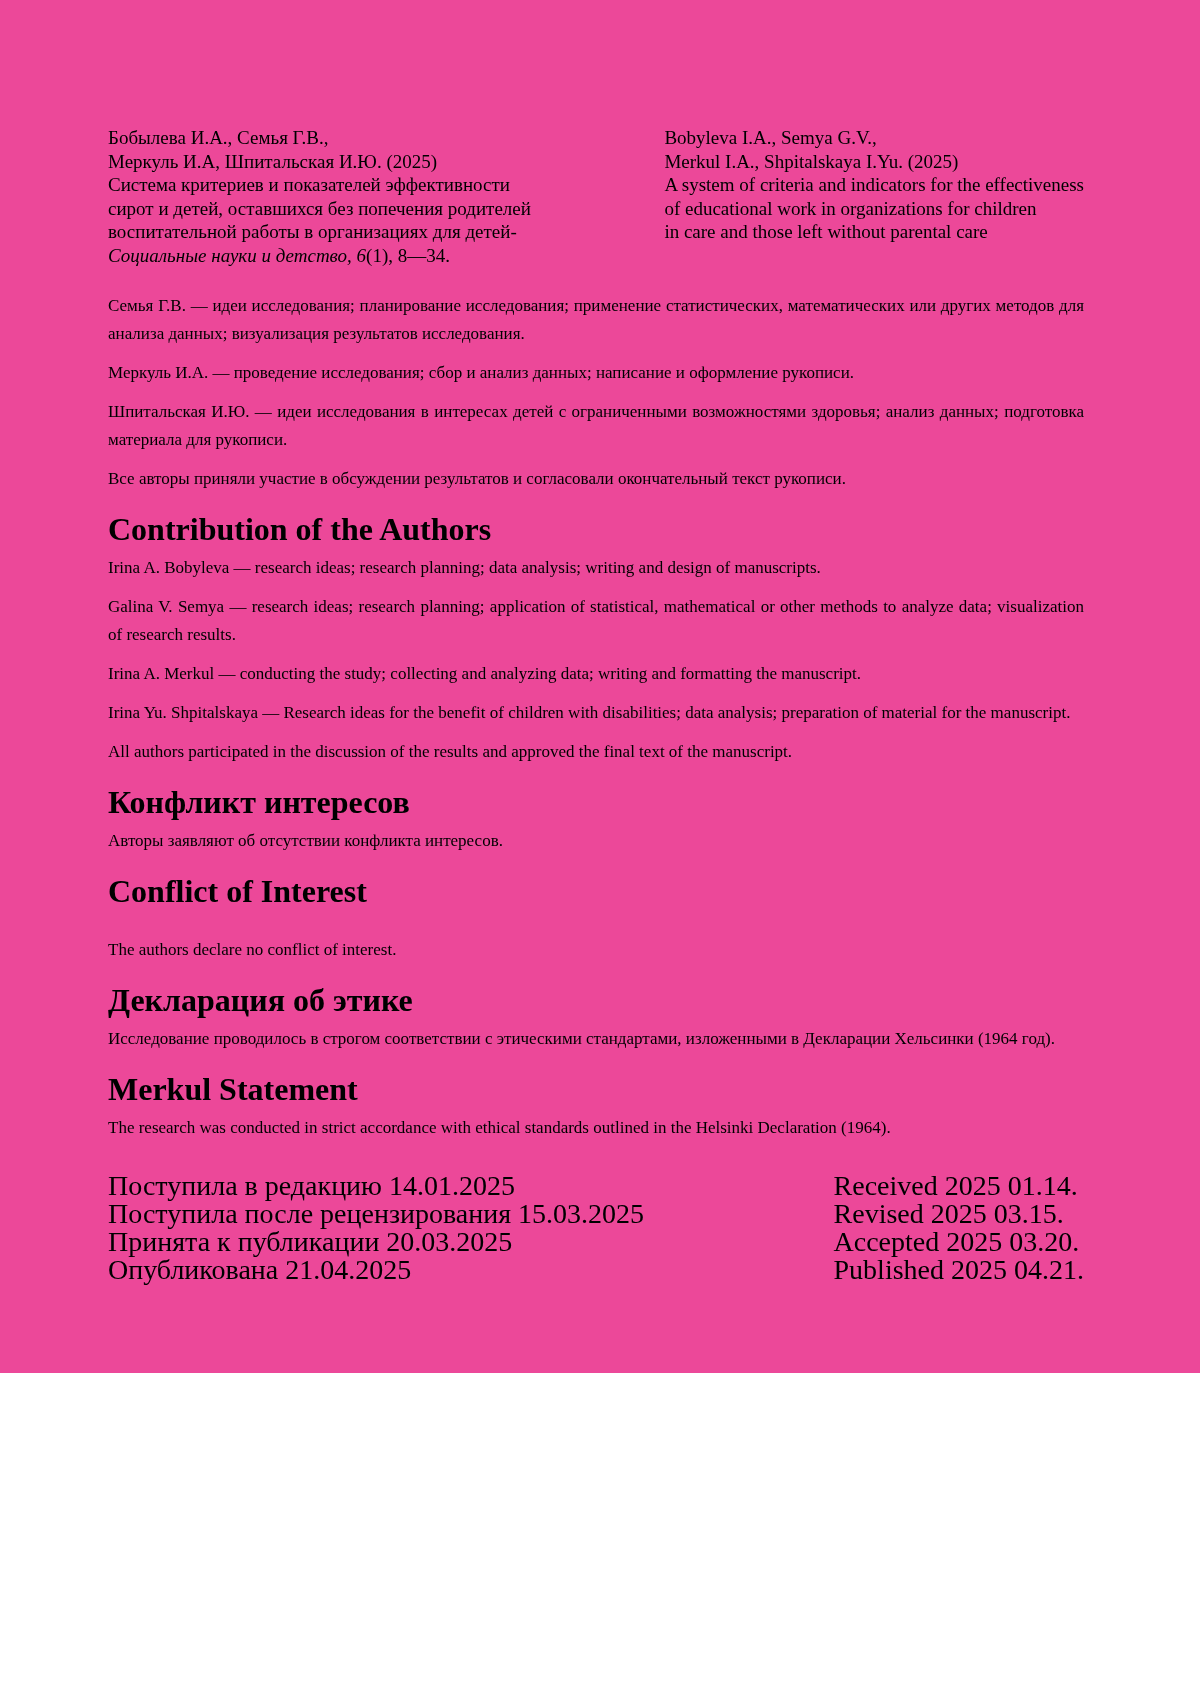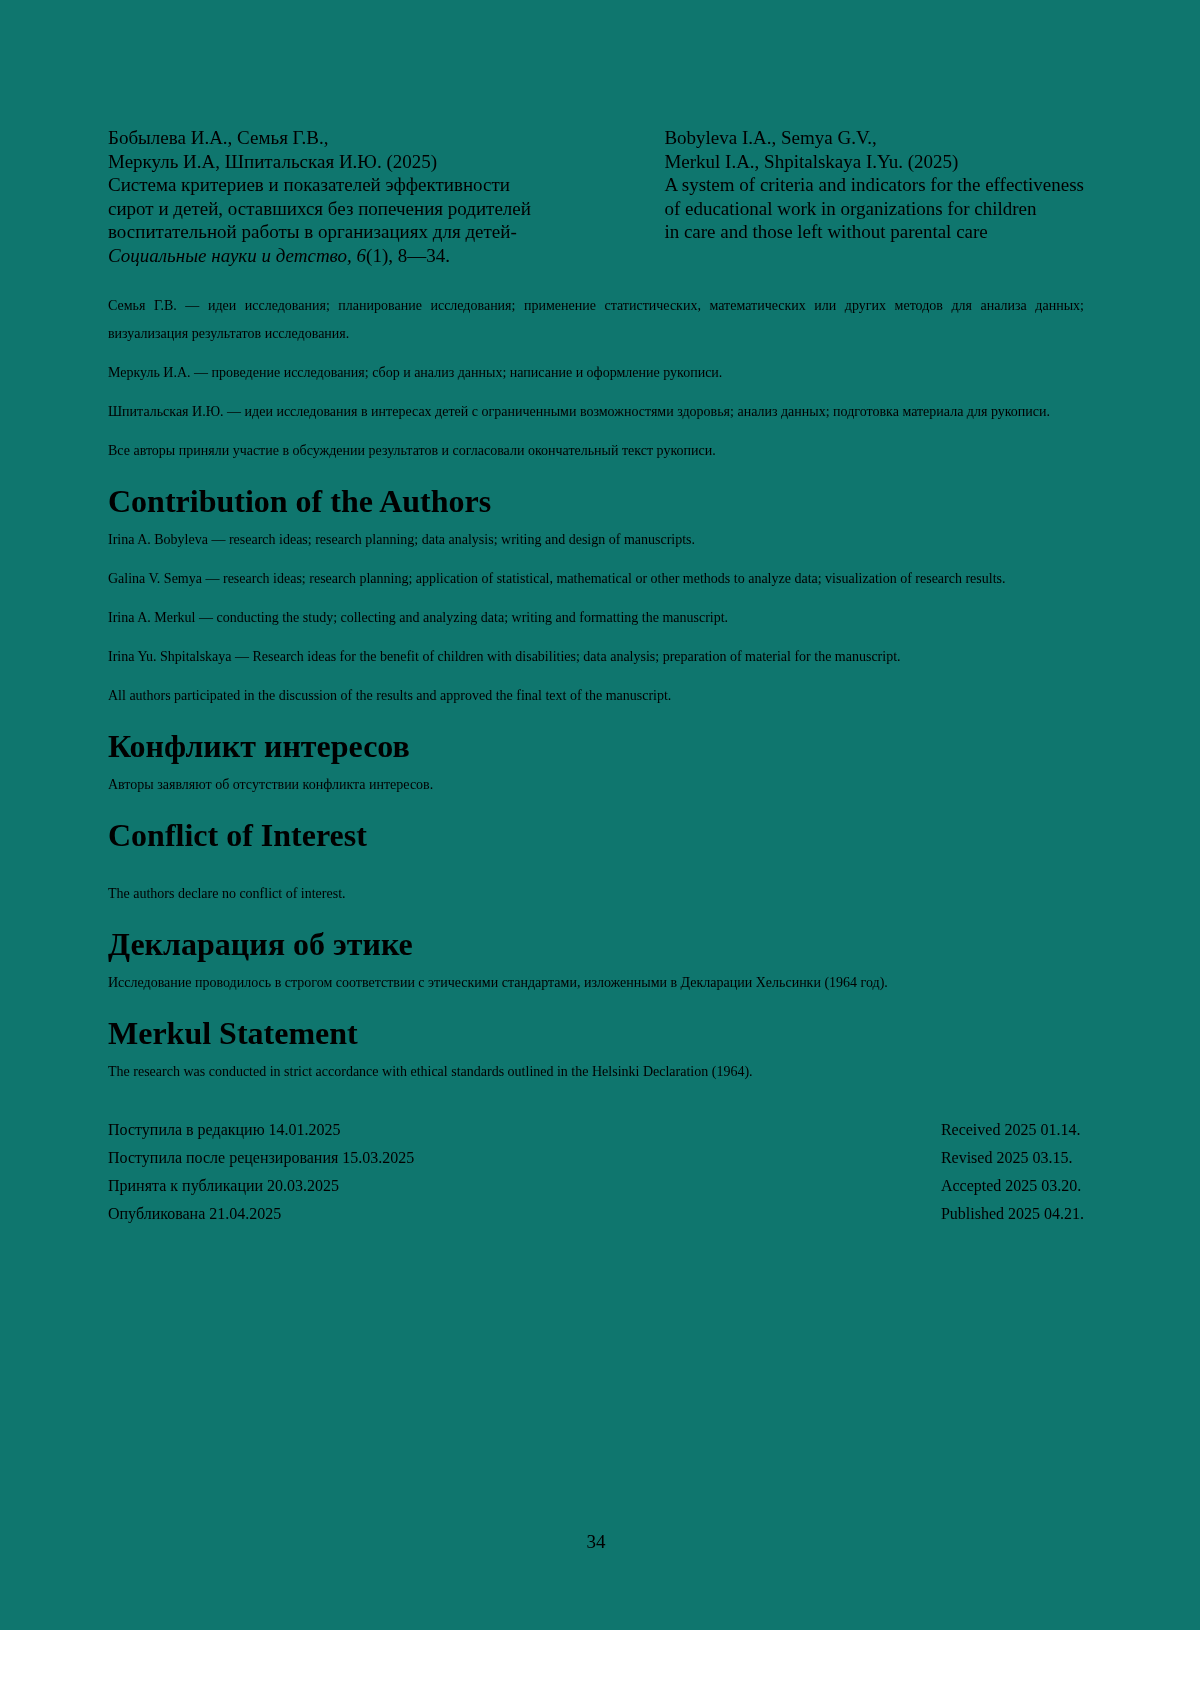--- a/index.html
+++ b/index.html
@@ -1,21 +1,21 @@
 <!DOCTYPE html>
 <html><head>
 <meta charset="utf-8">
 <style>
   * { margin: 0; padding: 0; box-sizing: border-box; }
   html, body { background: #ffffff; }
   .page {
     position: relative;
     width: 1200px;
-    height: 1630px;
-    background: #0f766e;
+    height: 1373px;
+    background: #ec4899;
     color: #000000;
     font-family: "Liberation Serif", serif;
     overflow: hidden;
   }
   .content {
     position: absolute;
     left: 108px;
     top: 126px;
     width: 976px;
   }
@@ -25,39 +25,39 @@
     justify-content: space-between;
     font-size: 19px;
     line-height: 23.5px;
   }
   .cite-col-ru { text-align: left;  max-width: 475px; }
   .cite-col-en { text-align: left; max-width: 490px; }
   .italic { font-style: italic; }
   
   .block-first { margin-top: 25px; }
   .para {
-    font-size: 14px;
+    font-size: 17px;
     line-height: 28px;
     text-align: justify;
   }
   .para + .para { margin-top: 11px; }
   .heading {
     font-size: 32px;
     line-height: 30px;
     font-weight: 700;
     margin-top: 21px;
     margin-bottom: 10px;
   }
   .para.extra-gap { margin-top: 30px; }
   
   .dates-row {
     display: flex;
     justify-content: space-between;
     margin-top: 30px;
-    font-size: 16px;
+    font-size: 28px;
     line-height: 28px;
   }
   .dates-col-ru { text-align: left; }
   .dates-col-en { }
   
   .page-number {
     position: absolute;
     top: 1530px;
     left: 108px;
     width: 976px;

